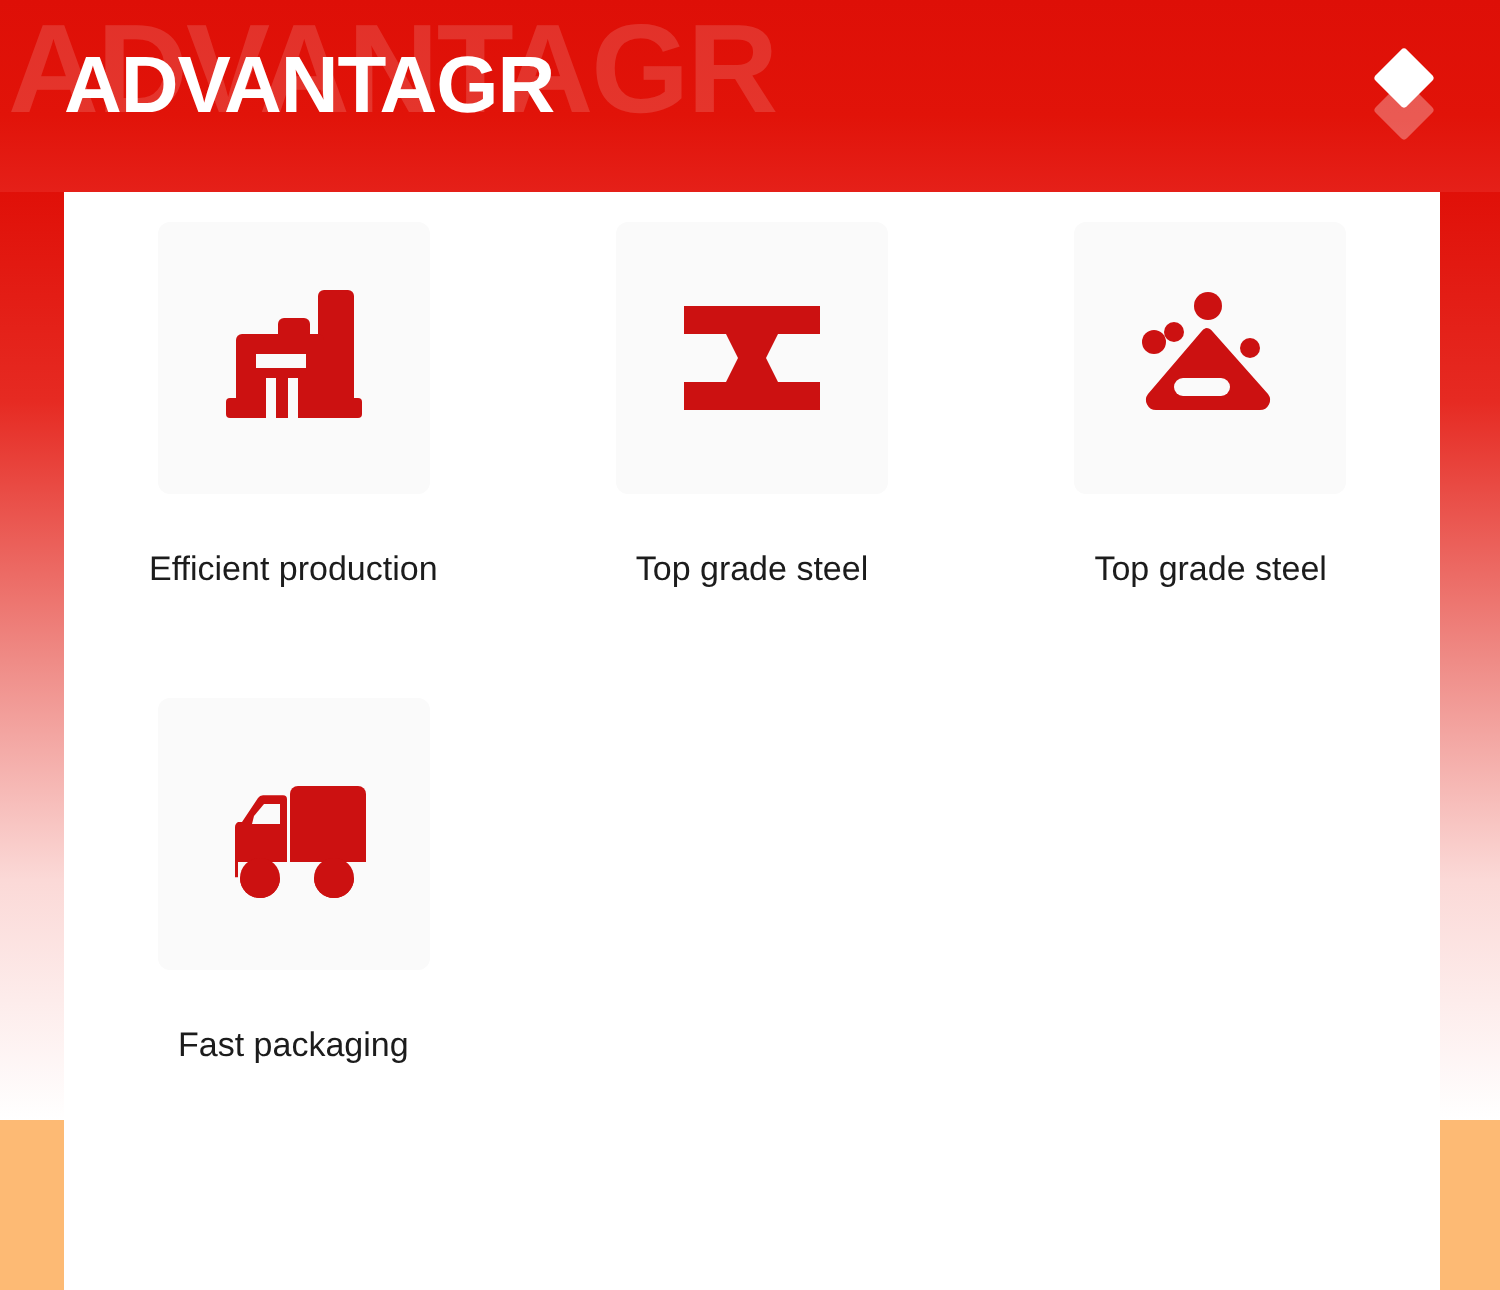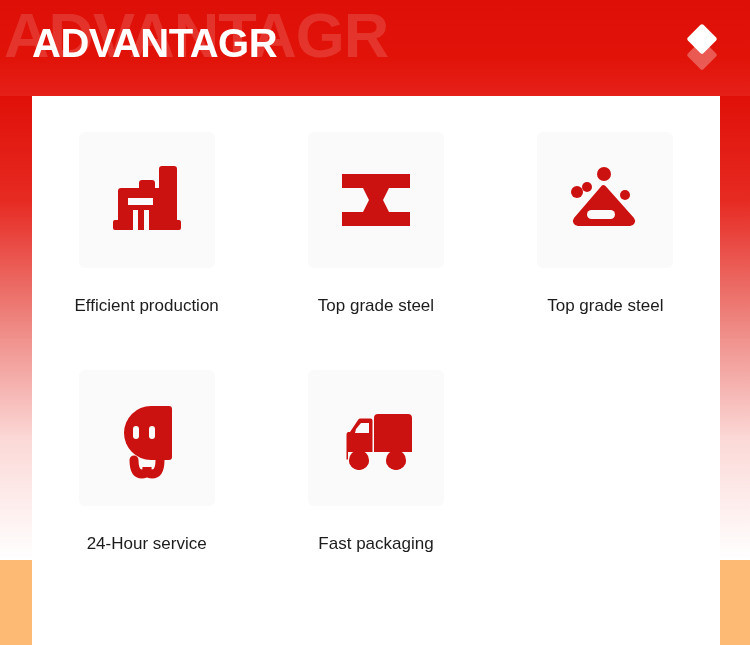--- a/index.html
+++ b/index.html
@@ -104,21 +104,21 @@
     z-index: 3;
   }
 
   .grid {
     position: absolute;
     left: 0;
     top: 0;
     width: 688px;
     display: flex;
     flex-wrap: wrap;
-    padding-top: 36px;
+    padding-top: 15px;
     box-sizing: border-box;
   }
 
   .cell {
     width: 229.33px;
     height: 238px;
     display: flex;
     flex-direction: column;
     align-items: center;
     box-sizing: border-box;
@@ -200,33 +200,20 @@
               <circle cx="18" cy="38" r="6"></circle>
               <circle cx="66" cy="41" r="5"></circle>
               <path d="M44 31 a4 4 0 0 1 3.4 1.9 L75 64 a5 5 0 0 1 -4 8 h-52 a5 5 0 0 1 -4 -8 l26.6 -31.1 a4 4 0 0 1 2.4 -1.9 z"></path>
               <rect x="28" y="56" width="28" height="9" rx="4.5" fill="#fafafa"></rect>
             </g>
           </svg>
         </div>
         <div class="cell-label">Top grade steel</div>
       </div>
 
-      <div class="cell">
-        <div class="tile">
-          <svg width="92" height="92" viewBox="0 0 92 92">
-            <g fill="#cc1111">
-              <path d="M68 14 h-18 a27 27 0 1 0 0 54 h18 a3 3 0 0 0 3 -3 v-48 a3 3 0 0 0 -3 -3 z"></path>
-              <path d="M33 68 q0 14 8 14 q5 0 5 -7 q0 7 5 7 q8 0 8 -14" fill="none" stroke="#cc1111" stroke-width="9" stroke-linecap="round"></path>
-              <rect x="32" y="34" width="6" height="13" rx="3" fill="#fafafa"></rect>
-              <rect x="48" y="34" width="6" height="13" rx="3" fill="#fafafa"></rect>
-            </g>
-          </svg>
-        </div>
-        <div class="cell-label">24-Hour service</div>
-      </div>
 
 
       <div class="cell">
         <div class="tile">
           <svg width="92" height="92" viewBox="0 0 92 92">
             <g fill="#cc1111">
               <rect x="44" y="22" width="38" height="46" rx="4"></rect>
               <path d="M20 40 L28 28 a3 3 0 0 1 2.5 -1.4 h10 a2 2 0 0 1 2 2 v39 h-26 v-25 a3 3 0 0 1 1.5 -2.6 z"></path>
               <path d="M26 37 L31 31 h8 v10 h-14 z" fill="#fafafa"></path>
               <circle cx="29" cy="68" r="10"></circle>

